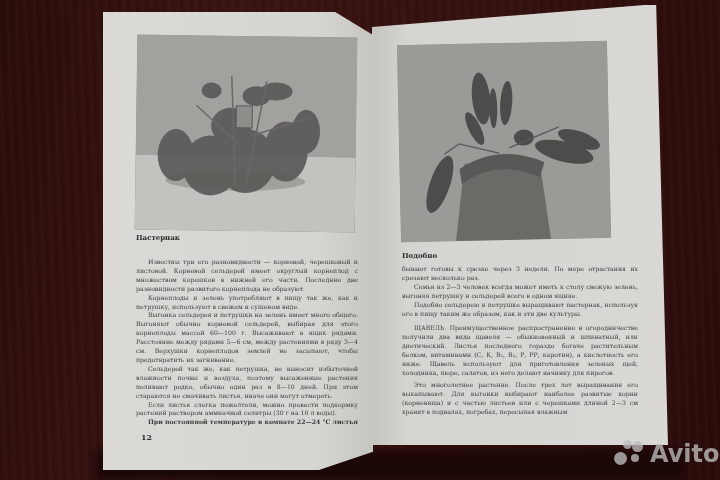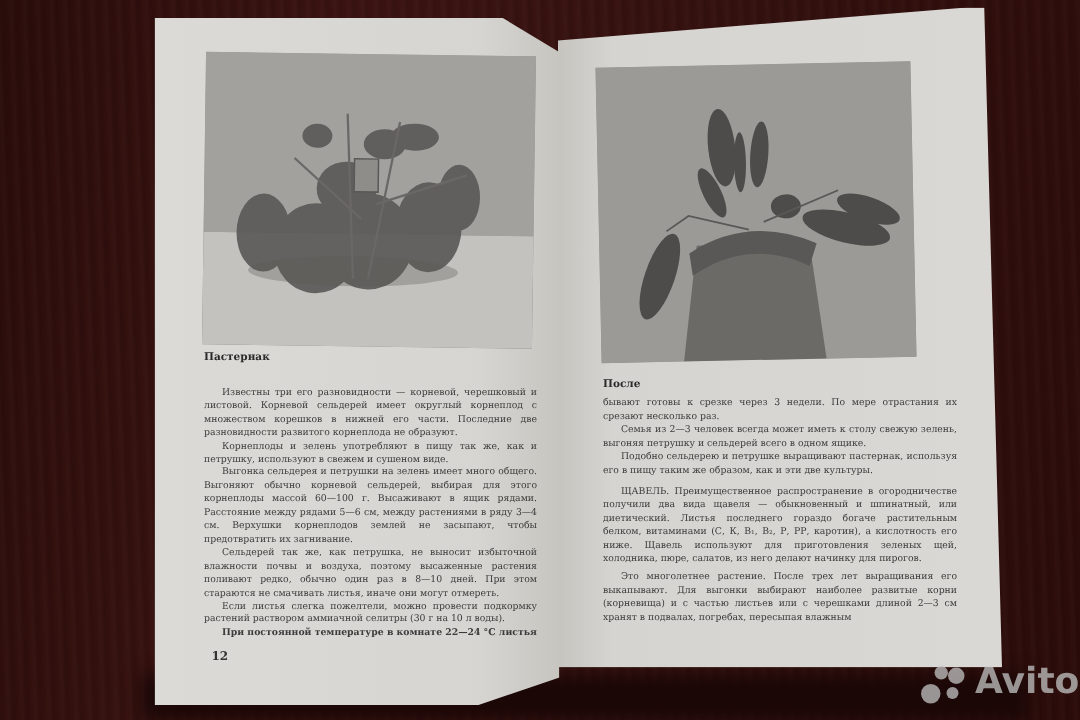--- a/index.html
+++ b/index.html
@@ -18,21 +18,21 @@
       background:linear-gradient(90deg,#c6c4bf 0%,#d6d4d0 12%,#dad8d4 100%);}
     .photo{position:absolute;overflow:hidden;
       background:radial-gradient(ellipse at 50% 40%,#a9a7a4 0%,#9b9996 60%,#8e8c89 100%);}
     .photo-left{left:33px;top:24px;width:220px;height:195px;transform:rotate(0.8deg);}
     .photo-right{left:27px;top:38px;width:210px;height:197px;transform:rotate(-1.2deg);}
     .caption{position:absolute;font-size:7px;font-weight:bold;color:#2a2a2a;}
     .text-block{position:absolute;font-size:6.2px;line-height:8.9px;color:#3b3b3b;text-align:justify;}
     .text-block p{margin:0;text-indent:12px;}
     .text-block p.noindent{text-indent:0;}
     .page-num{position:absolute;font-size:8px;color:#333;font-weight:bold;}
-    .watermark{position:absolute;left:614px;top:440px;display:flex;align-items:flex-end;gap:6px;opacity:0.78;}
+    .watermark{position:absolute;left:614px;top:440px;display:flex;align-items:flex-start;gap:6px;opacity:0.78;}
     .dots{position:relative;width:30px;height:24px;}
     .dot{position:absolute;border-radius:50%;background:#bdbdbd;}
     .wm-text{font-family:"DejaVu Sans",sans-serif;font-weight:bold;font-size:24px;color:#bdbdbd;letter-spacing:0px;}
   </style>
 </head>
 <body>
 
 <div class="wood"></div>
 <div class="shadow"></div>
 
@@ -89,21 +89,21 @@
         <ellipse cx="165" cy="110" rx="30" ry="10" transform="rotate(15 165 110)"></ellipse>
         <ellipse cx="180" cy="98" rx="22" ry="8" transform="rotate(20 180 98)"></ellipse>
         <ellipse cx="125" cy="95" rx="10" ry="8"></ellipse>
       </g>
       <g stroke="#5a5856" stroke-width="1.2" fill="none">
         <path d="M100 110 L60 100 L45 110"></path>
         <path d="M110 105 L160 85"></path>
       </g>
     </svg>
   </div>
-  <div class="caption" style="left:30px;top:246px;">После</div>
+  <div class="caption" style="left:30px;top:246px;">Подобно</div>
   <div class="text-block" style="left:30px;top:260px;width:236px;">
     <p class="noindent">бывают готовы к срезке через 3 недели. По мере отрастания их срезают несколько раз.</p>
     <p>Семья из 2—3 человек всегда может иметь к столу свежую зелень, выгоняя петрушку и сельдерей всего в одном ящике.</p>
     <p>Подобно сельдерею и петрушке выращивают пастернак, используя его в пищу таким же образом, как и эти две культуры.</p>
     <p style="margin-top:6px;">ЩАВЕЛЬ. Преимущественное распространение в огородничестве получили два вида щавеля — обыкновенный и шпинатный, или диетический. Листья последнего гораздо богаче растительным белком, витаминами (С, К, B₁, B₂, Р, РР, каротин), а кислотность его ниже. Щавель используют для приготовления зеленых щей, холодника, пюре, салатов, из него делают начинку для пирогов.</p>
     <p style="margin-top:3px;">Это многолетнее растение. После трех лет выращивания его выкапывают. Для выгонки выбирают наиболее развитые корни (корневища) и с частью листьев или с черешками длиной 2—3 см хранят в подвалах, погребах, пересыпая влажным</p>
   </div>
 </div>
 
 <div class="watermark">

